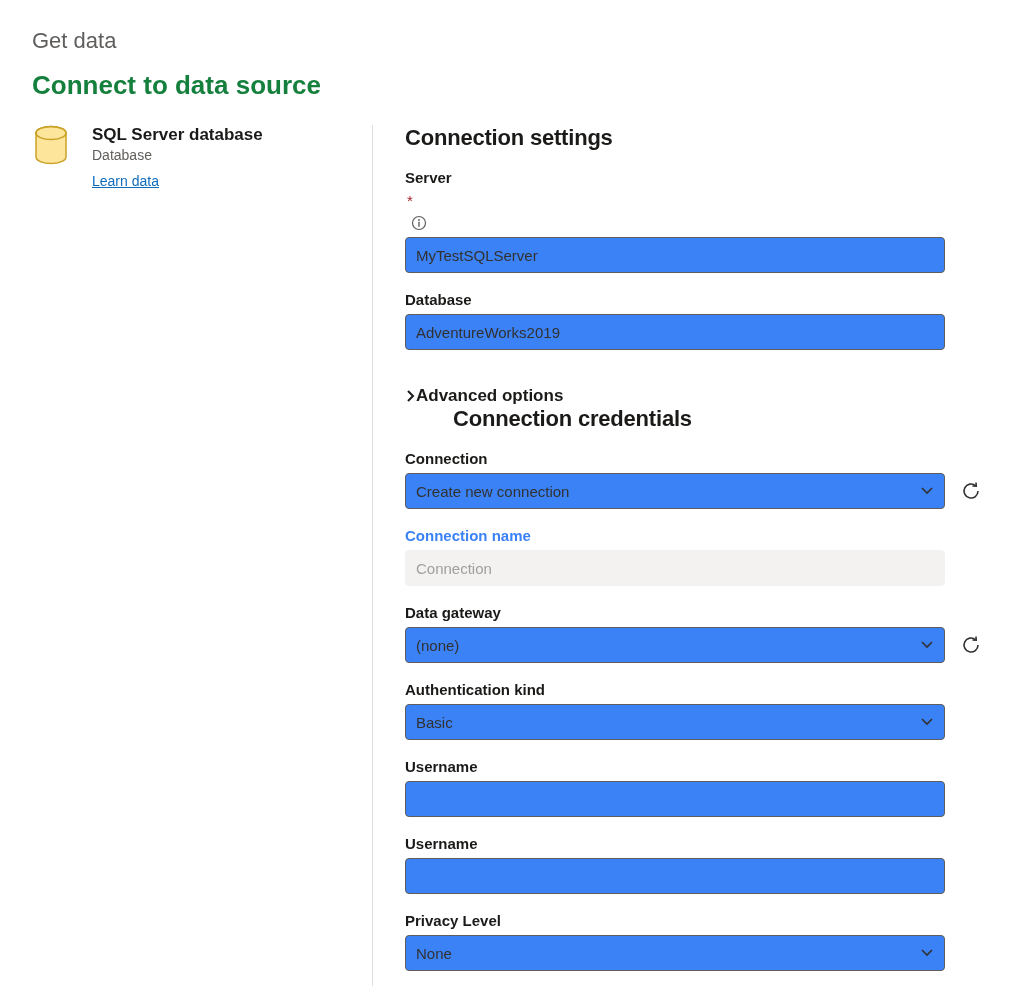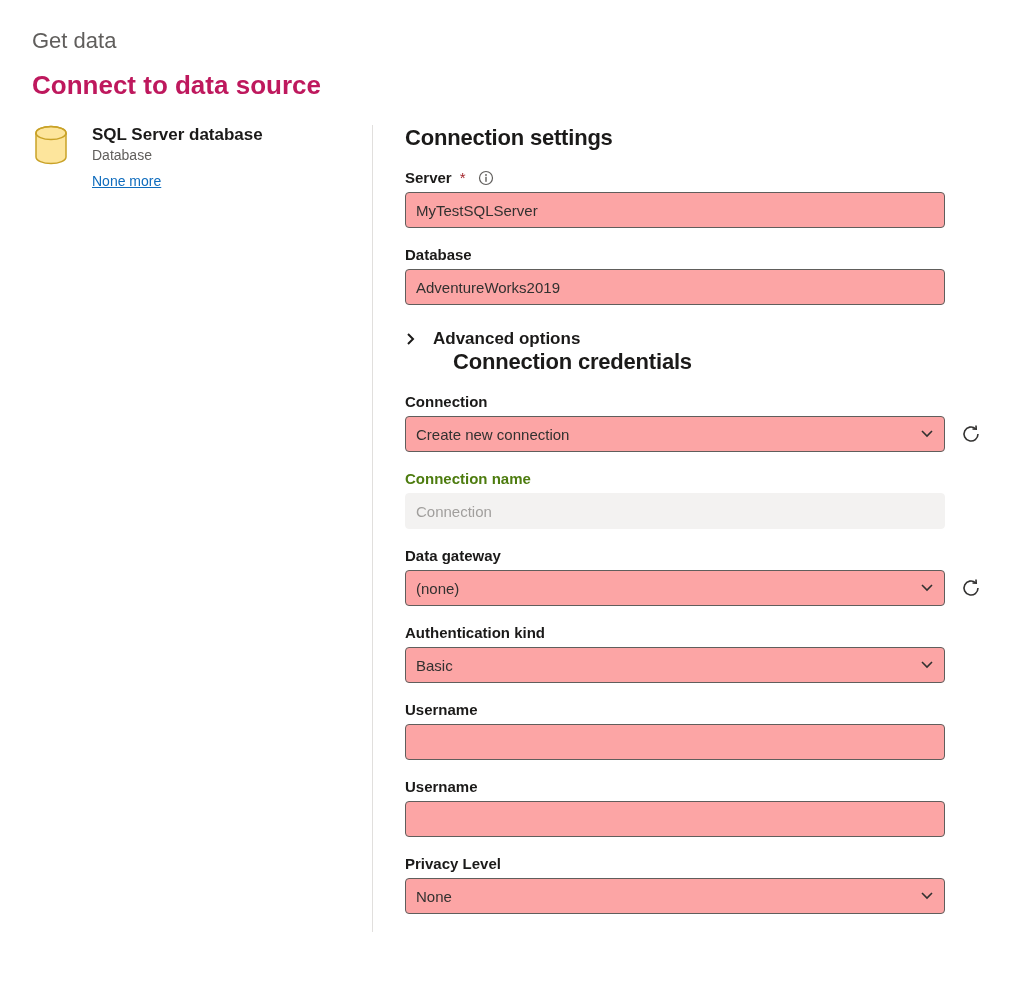--- a/index.html
+++ b/index.html
@@ -13,21 +13,21 @@
   }
   .crumb {
     font-size: 22px;
     color: #605e5c;
     margin-bottom: 2px;
   }
   h1.page-title {
     font-size: 26px;
     font-weight: 600;
     margin: 16px 0 24px 0;
-    color: #be185d;
+    color: #15803d;
   }
   .two-col {
     display: flex;
     align-items: stretch;
   }
   .left {
     width: 352px;
     padding-right: 28px;
     border-right: 1px solid #e1dfdd;
   }
@@ -75,25 +75,26 @@
   h2.credentials { margin-top: 36px; margin-left: 48px; }
   .field {
     margin-bottom: 18px;
   }
   .field-label {
     font-size: 15px;
     font-weight: 600;
     margin-bottom: 6px;
     color: #1b1a19;
     display: flex;
-    align-items: center;
+    align-items: flex-start;
     gap: 6px;
+    flex-direction: column;
   }
   .field-label.disabled {
-    color: #4d7c0f;
+    color: #3b82f6;
   }
   .req {
     color: #a4262c;
     font-weight: 400;
     margin-left: 2px;
   }
   .info-icon {
     margin-left: 6px;
     display: inline-flex;
   }
@@ -105,21 +106,21 @@
   }
   input.text, .select, .disabled-input {
     width: 540px;
     height: 36px;
     border: 1px solid #605e5c;
     border-radius: 4px;
     padding: 0 10px;
     font-size: 15px;
     font-family: inherit;
     color: #323130;
-    background: #fca5a5;
+    background: #3b82f6;
     outline: none;
   }
   .select {
     display: flex;
     align-items: center;
     justify-content: space-between;
     cursor: pointer;
   }
   .select .chev {
     display: inline-flex;
@@ -135,26 +136,26 @@
     width: 28px;
     height: 28px;
     display: inline-flex;
     align-items: center;
     justify-content: center;
     cursor: pointer;
   }
   .adv-toggle {
     display: inline-flex;
     align-items: center;
-    gap: 17px;
+    gap: 0;
     font-size: 17px;
     font-weight: 600;
     color: #1b1a19;
     cursor: pointer;
-    margin-top: 6px;
+    margin-top: 18px;
   }
   svg { display: block; }
 </style>
 </head>
 <body>
 
 <div class="crumb">Get data</div>
 <h1 class="page-title">Connect to data source</h1>
 
 <div class="two-col">
@@ -163,21 +164,21 @@
       <div class="source-icon-wrap">
         <svg width="38" height="44" viewBox="0 0 38 44">
           <ellipse cx="19" cy="8" rx="15" ry="6.5" fill="#fde59c" stroke="#c9a227" stroke-width="1.5"></ellipse>
           <path d="M4 8 v24 a15 6.5 0 0 0 30 0 V8" fill="#fde59c" stroke="#c9a227" stroke-width="1.5"></path>
           <ellipse cx="19" cy="8" rx="15" ry="6.5" fill="none" stroke="#c9a227" stroke-width="1.5"></ellipse>
         </svg>
       </div>
       <div class="source-meta">
         <div class="src-title">SQL Server database</div>
         <div class="src-sub">Database</div>
-        <a class="learn-link">None more</a>
+        <a class="learn-link">Learn data</a>
       </div>
     </div>
   </div>
 
   <div class="right">
     <h2 class="section">Connection settings</h2>
 
     <div class="field">
       <div class="field-label">
         <span>Server</span>

